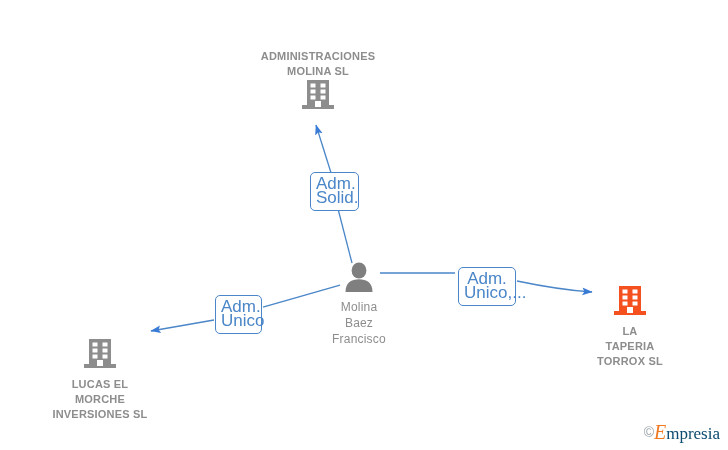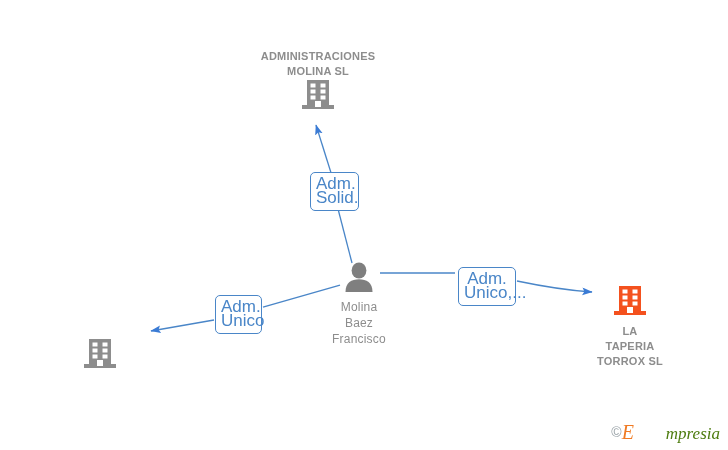--- a/index.html
+++ b/index.html
@@ -80,23 +80,21 @@
     font-family: "Liberation Sans", sans-serif;
     font-size: 14px;
     vertical-align: 2px;
   }
   #watermark .brand-e {
     color: #f07a22;
     font-style: italic;
     font-size: 20px;
   }
   #watermark .brand-rest {
-    color: #4d7c0f;
-    font-style: italic;
-    margin-left: 32px;
+    color: #0c4a6e;
   }
 </style>
 </head>
 <body>
 
 <div id="canvas">
 
   <svg id="edges" viewBox="0 0 728 450" xmlns="http://www.w3.org/2000/svg">
     <defs>
       <marker id="arrowhead" markerWidth="9" markerHeight="9" refX="7.5" refY="3" orient="auto" markerUnits="strokeWidth">
@@ -157,20 +155,23 @@
         <rect x="1" y="26" width="32" height="4" fill="#8d8d8d"></rect>
         <rect x="9.5" y="4.5" width="5" height="4" fill="#ffffff"></rect>
         <rect x="19.5" y="4.5" width="5" height="4" fill="#ffffff"></rect>
         <rect x="9.5" y="10.5" width="5" height="4" fill="#ffffff"></rect>
         <rect x="19.5" y="10.5" width="5" height="4" fill="#ffffff"></rect>
         <rect x="9.5" y="16.5" width="5" height="4" fill="#ffffff"></rect>
         <rect x="19.5" y="16.5" width="5" height="4" fill="#ffffff"></rect>
         <rect x="14" y="22" width="6" height="6" fill="#ffffff"></rect>
       </svg>
     </span>
+    <span class="node-label">LUCAS EL
+MORCHE
+INVERSIONES SL</span>
   </div>
 
   <div class="node company" style="left:630px; top:285px;">
     <span class="node-icon">
       <svg width="34" height="32" viewBox="0 0 34 32" xmlns="http://www.w3.org/2000/svg">
         <rect x="6" y="1" width="22" height="27" fill="#f4511e"></rect>
         <rect x="1" y="26" width="32" height="4" fill="#f4511e"></rect>
         <rect x="9.5" y="4.5" width="5" height="4" fill="#ffffff"></rect>
         <rect x="19.5" y="4.5" width="5" height="4" fill="#ffffff"></rect>
         <rect x="9.5" y="10.5" width="5" height="4" fill="#ffffff"></rect>

